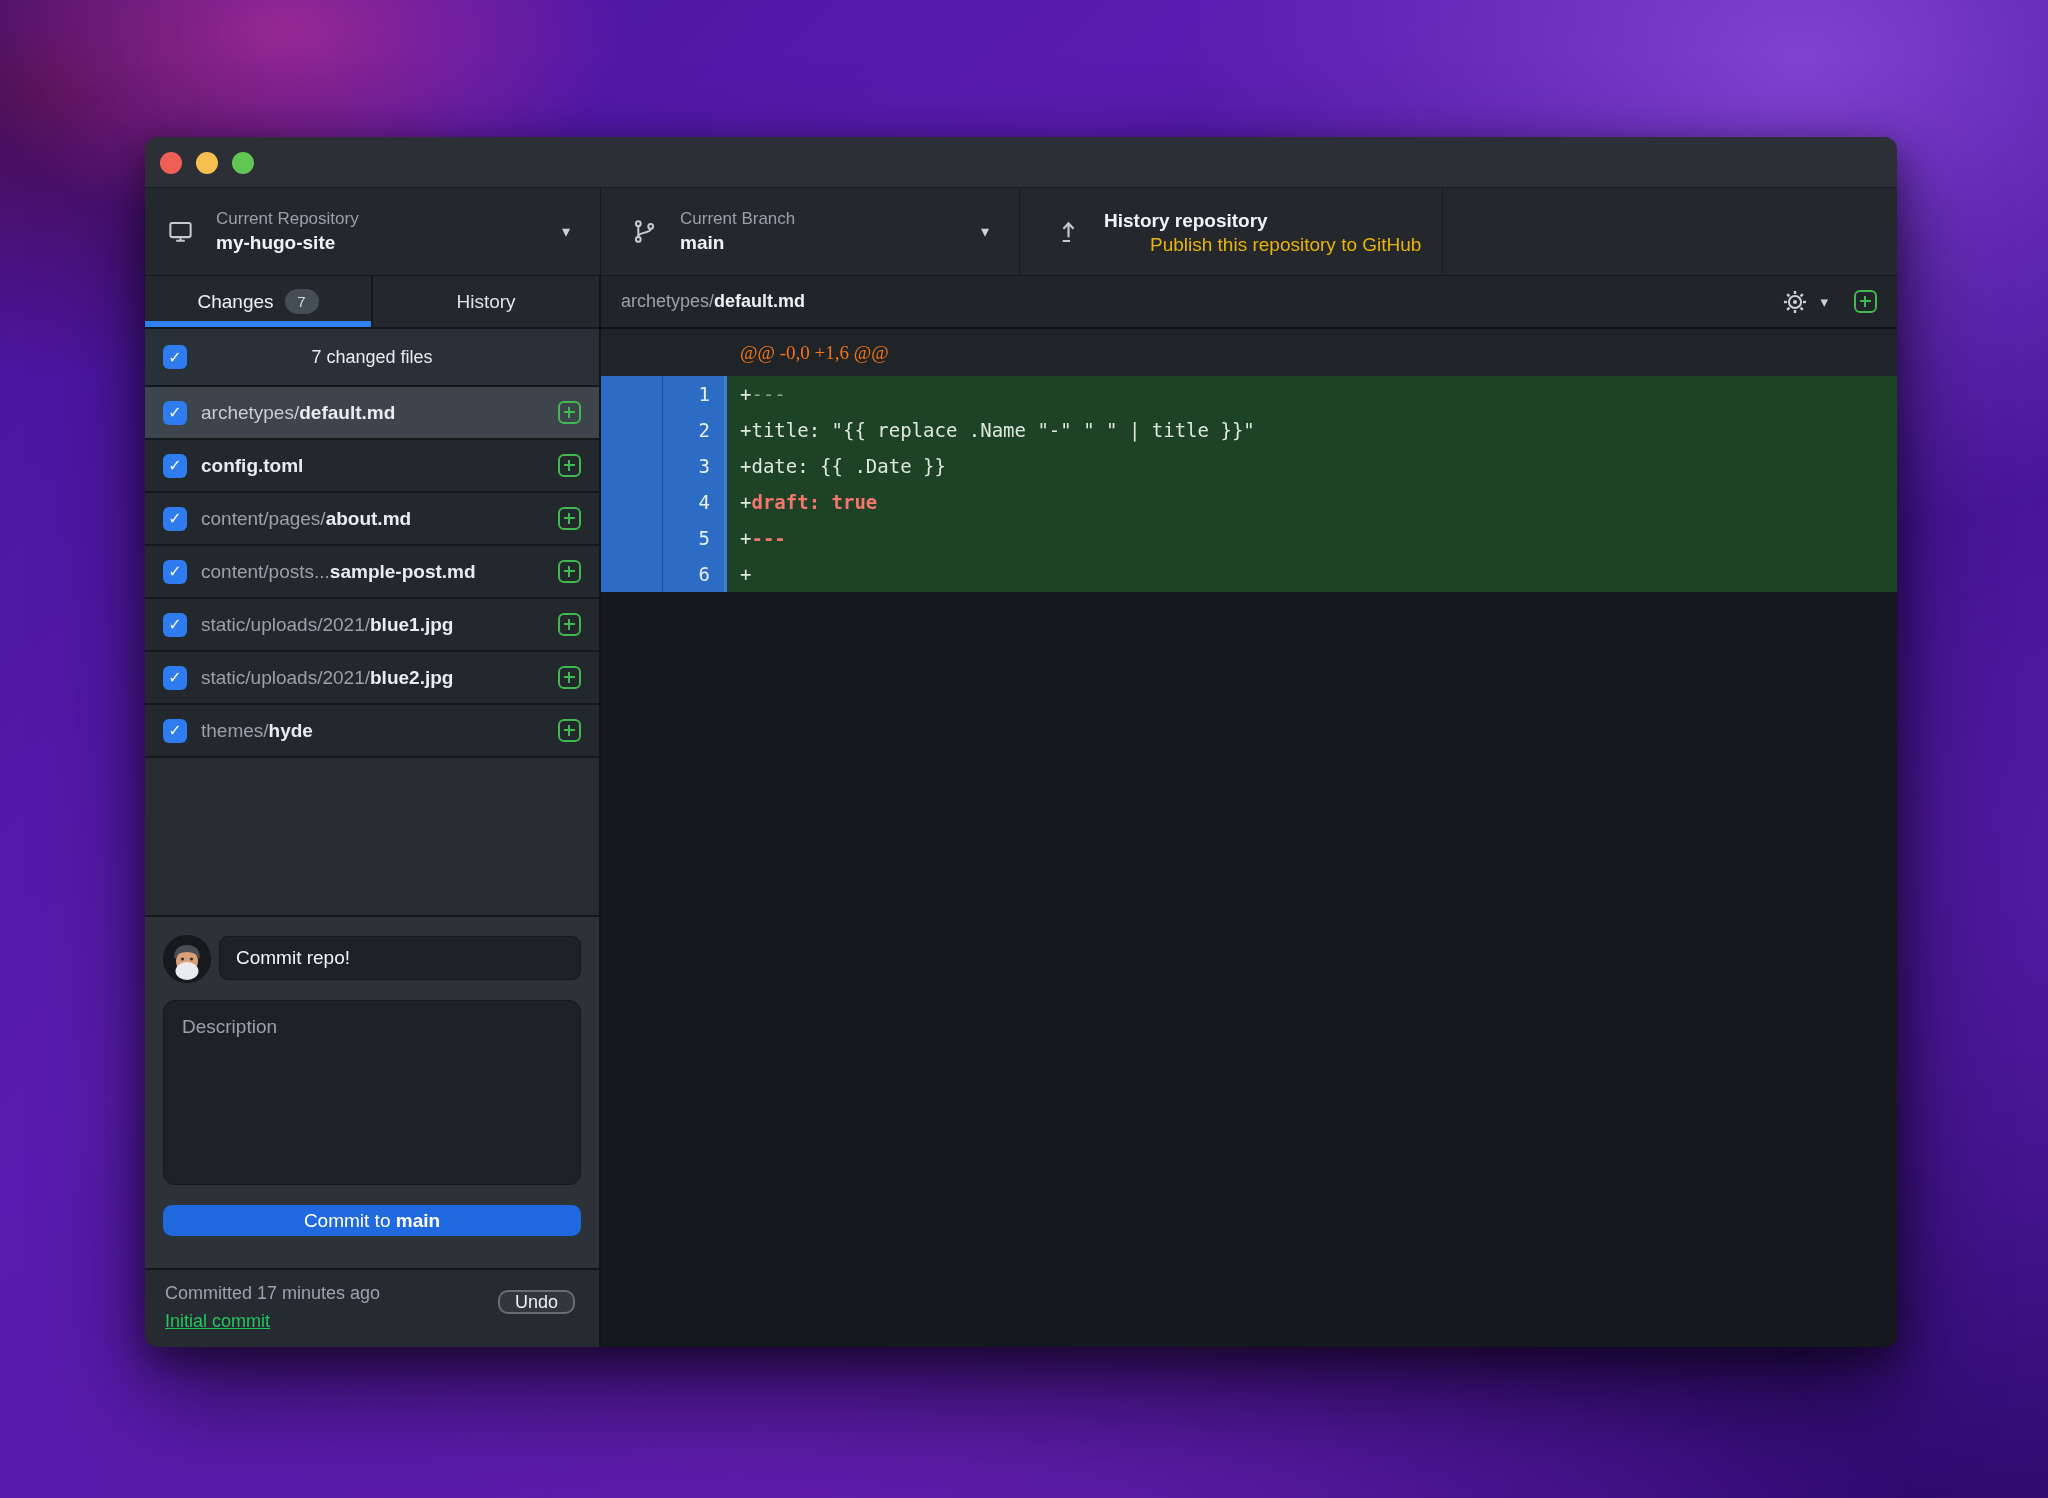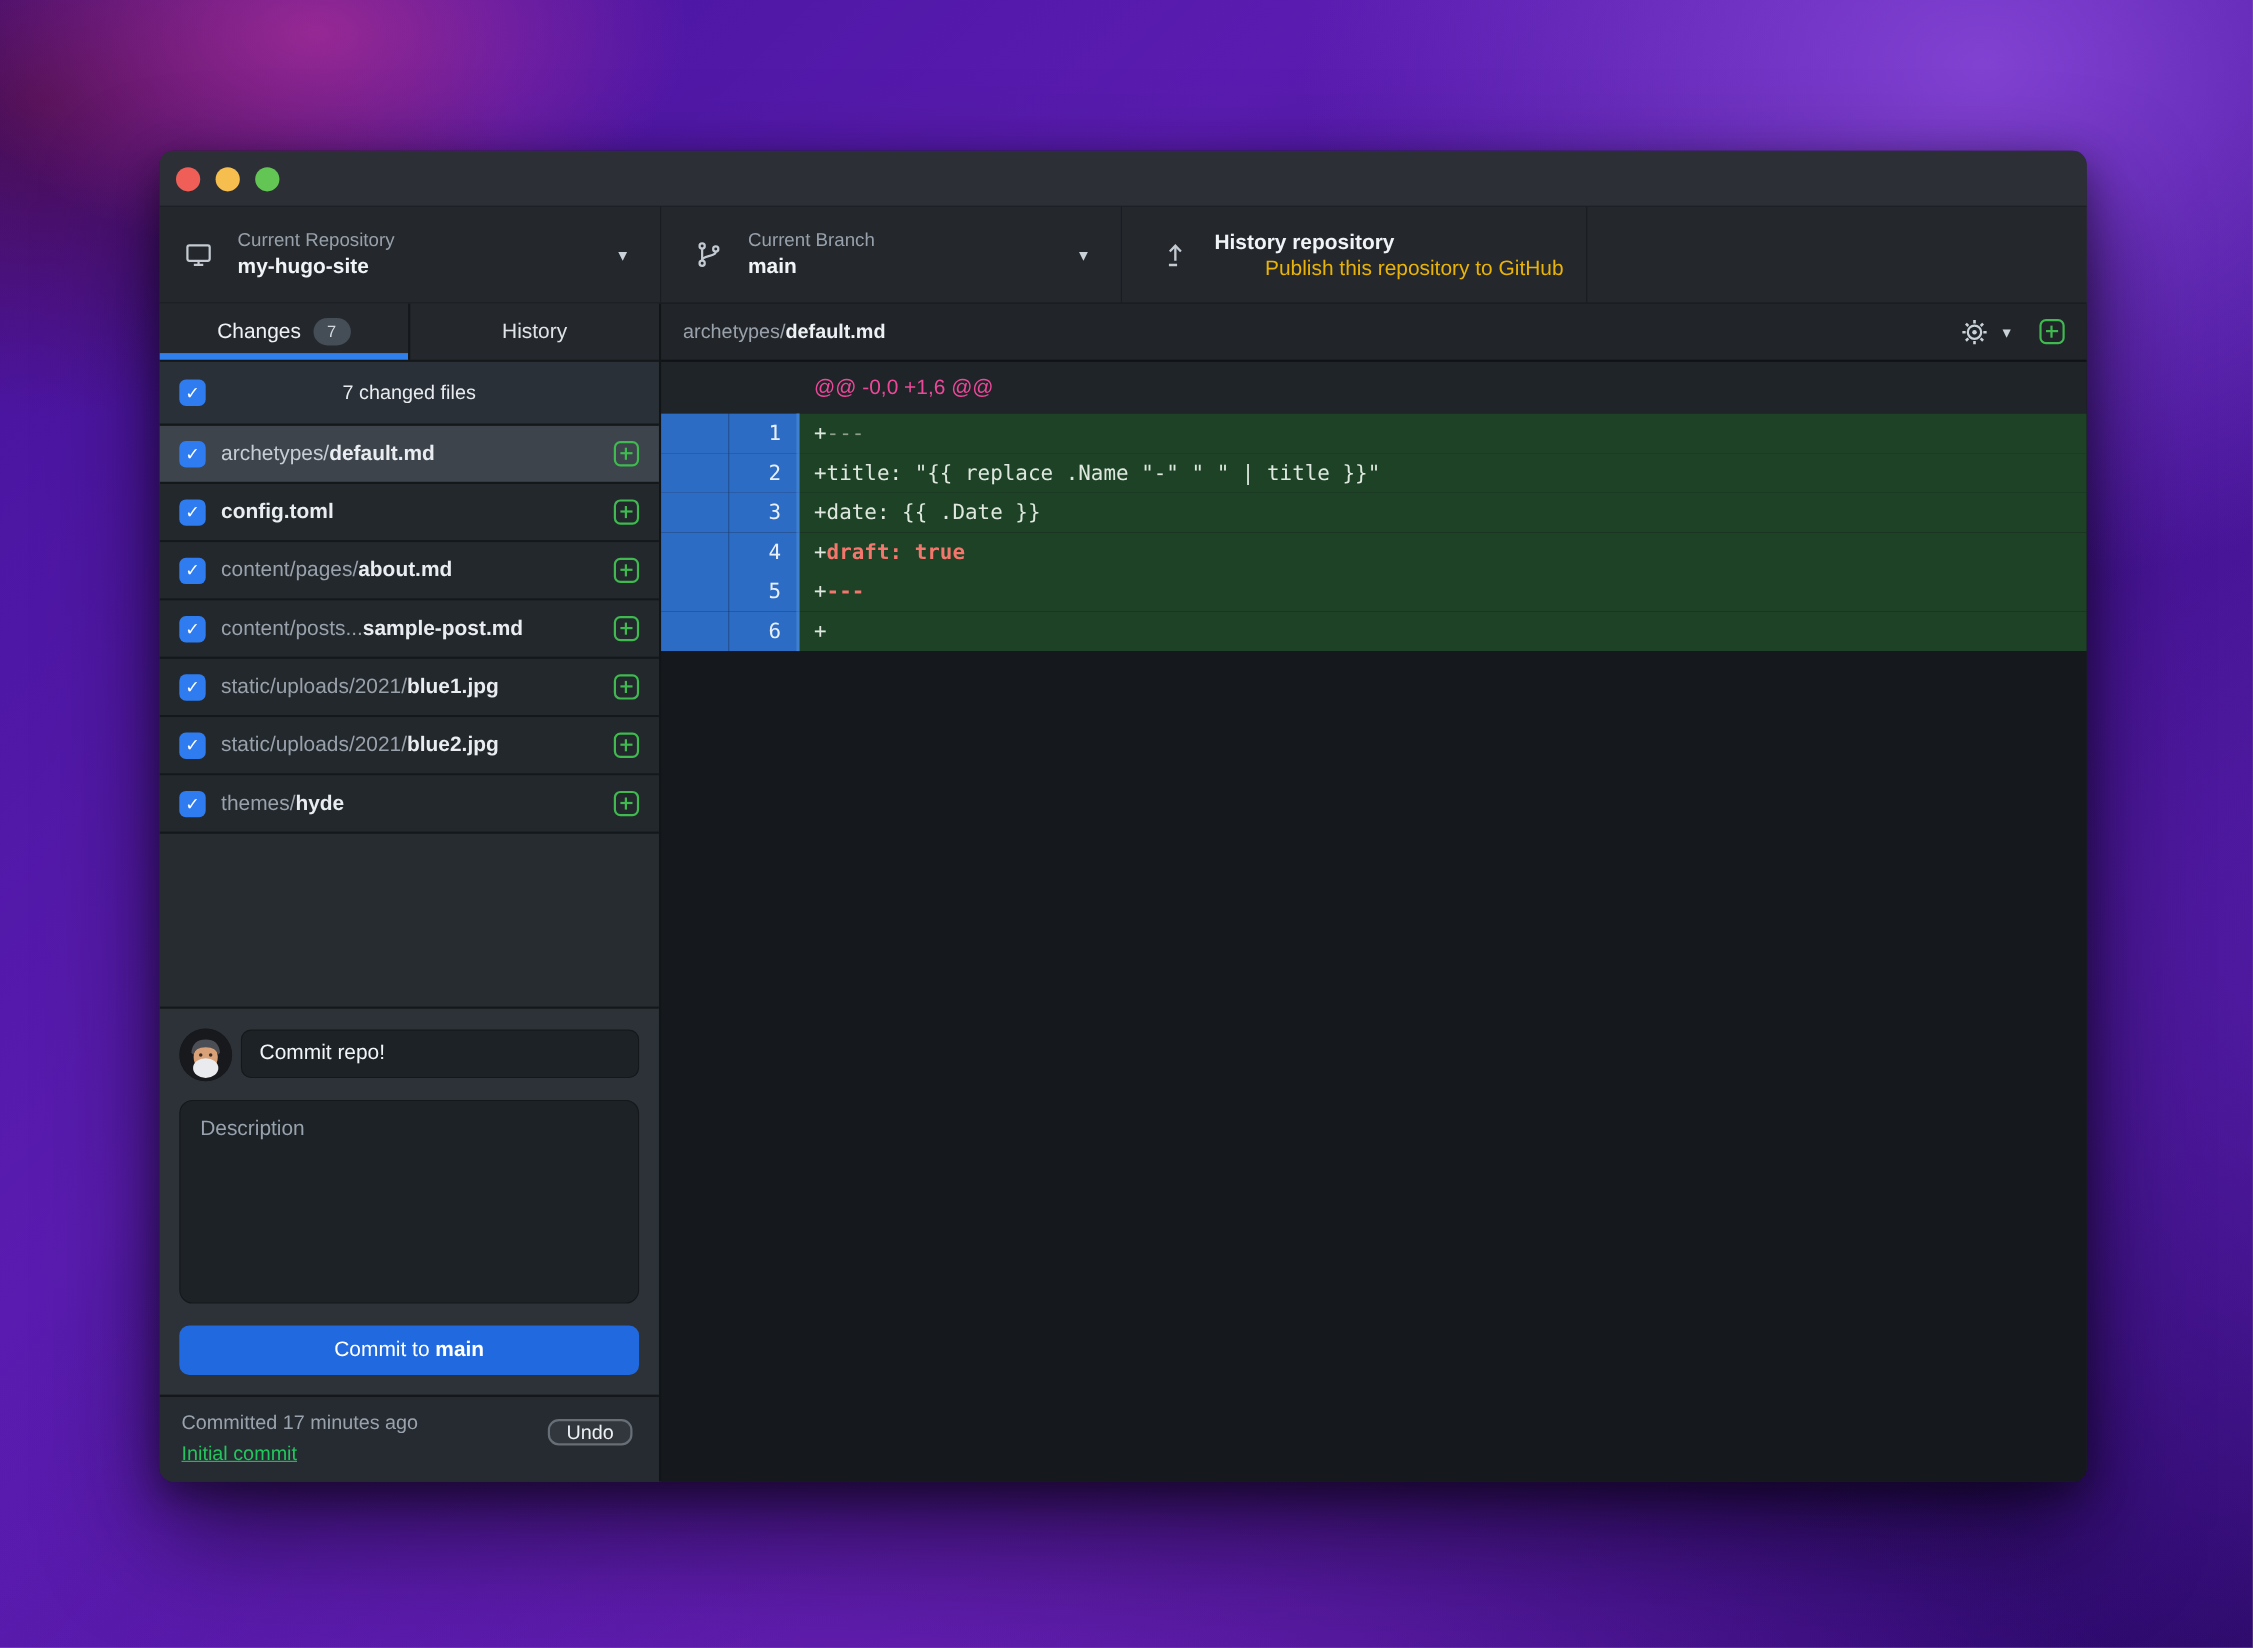--- a/index.html
+++ b/index.html
@@ -91,21 +91,21 @@
   .summary-input { position:absolute; left:74px; top:19px; width:362px; height:44px;
                    background:#1d2227; border:1px solid #15181b; border-radius:9px;
                    color:#f2f5f8; font-size:19px; padding:0 16px; outline:none;
                    font-family:"Liberation Sans", sans-serif; }
   .description-box { position:absolute; left:18px; top:83px; width:418px; height:185px;
                      background:#1d2227; border:1px solid #15181b; border-radius:12px;
                      color:#f2f5f8; font-size:19px; padding:15px 18px; resize:none; outline:none;
                      font-family:"Liberation Sans", sans-serif; }
   .description-box::placeholder { color:#98a2ac; opacity:1; }
   .summary-input::placeholder { color:#98a2ac; opacity:1; }
-  .commit-btn { position:absolute; left:18px; top:288px; width:418px; height:45px;
+  .commit-btn { position:absolute; left:18px; top:288px; width:418px; height:31px;
                 background:var(--commit-button-blue,#2069de); border:none; border-radius:9px;
                 color:#fff; font-size:19px; font-family:"Liberation Sans", sans-serif; }
   .commit-btn b { font-weight:bold; }
   
   .history-bar { height:79px; flex:0 0 auto; background:#262b31; border-top:2px solid #15181b;
                  position:relative; }
   .committed-ago { position:absolute; left:20px; top:13px; font-size:18px; color:#9aa3ad; }
   .commit-message { position:absolute; left:20px; top:41px; font-size:18px; color:#22c55e;text-decoration:underline; }
   .undo-btn { position:absolute; right:24px; top:20px; height:24px; padding:0 15px;
               background:#31373d; border:2px solid #676e76; border-radius:10px;
@@ -115,22 +115,22 @@
   .diff-header { height:53px; flex:0 0 auto; background:#212529; border-bottom:2px solid #101215;
                  display:flex; align-items:center; padding:0 20px; }
   .diff-file { font-size:18px; white-space:nowrap; }
   .diff-file .file-path { color:#99a1ab; }
   .diff-file .file-name { color:#eef1f4; font-weight:600; }
   .diff-header-actions { margin-left:auto; display:flex; align-items:center; gap:12px; }
   .gear { width:26px; height:26px; color:#c9d1d9; }
   .gear-caret { color:#c9d1d9; font-size:15px; font-family:"DejaVu Sans", sans-serif; }
   .diff-header-actions .add-btn { margin-left:14px; }
   .hunk-header { height:47px; flex:0 0 auto; background:#1f2428; display:flex; align-items:center; }
-  .hunk-text { margin-left:139px; font-family:Liberation Sans, sans-serif;
-               font-size:19px; color:#ec4899; }
+  .hunk-text { margin-left:139px; font-family:Liberation Serif, serif;
+               font-size:19px; color:#f97316; }
   .diff-line { height:36px; display:flex; flex:0 0 auto; }
   .gutter { width:126px; flex:0 0 auto; display:flex; background:var(--diff-gutter-blue,#2d6cc5);
             border-right:3px solid #3f7fd0; }
   .gut-old { width:62px; border-right:1.5px solid rgba(0,0,0,.28); }
   .gut-new { flex:1; text-align:right; padding-right:14px; font-family:"DejaVu Sans Mono", monospace;
              font-size:19px; color:#e9eff6; line-height:36px; }
   .line-code { flex:1; background:var(--diff-added-bg,#1d4226); padding-left:13px;
                font-family:"DejaVu Sans Mono", monospace; font-size:19px; line-height:36px;
                white-space:pre; color:#dfe8df; }
   .seg-plain   { color:#dfe8df; }

